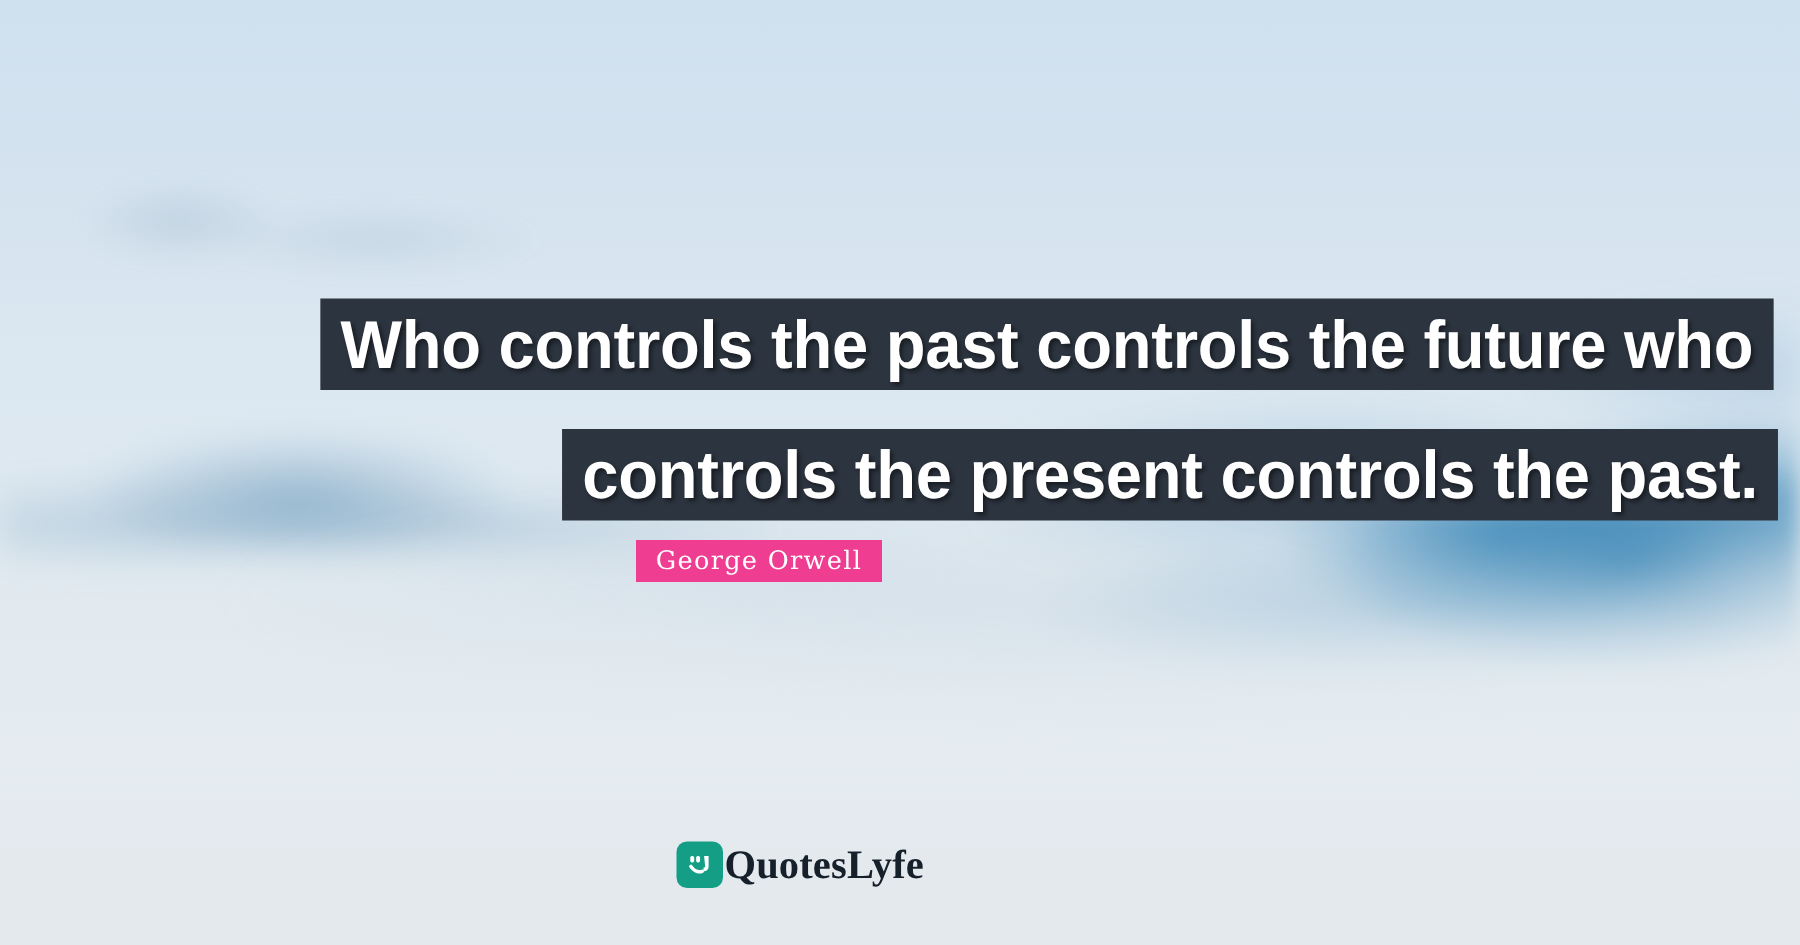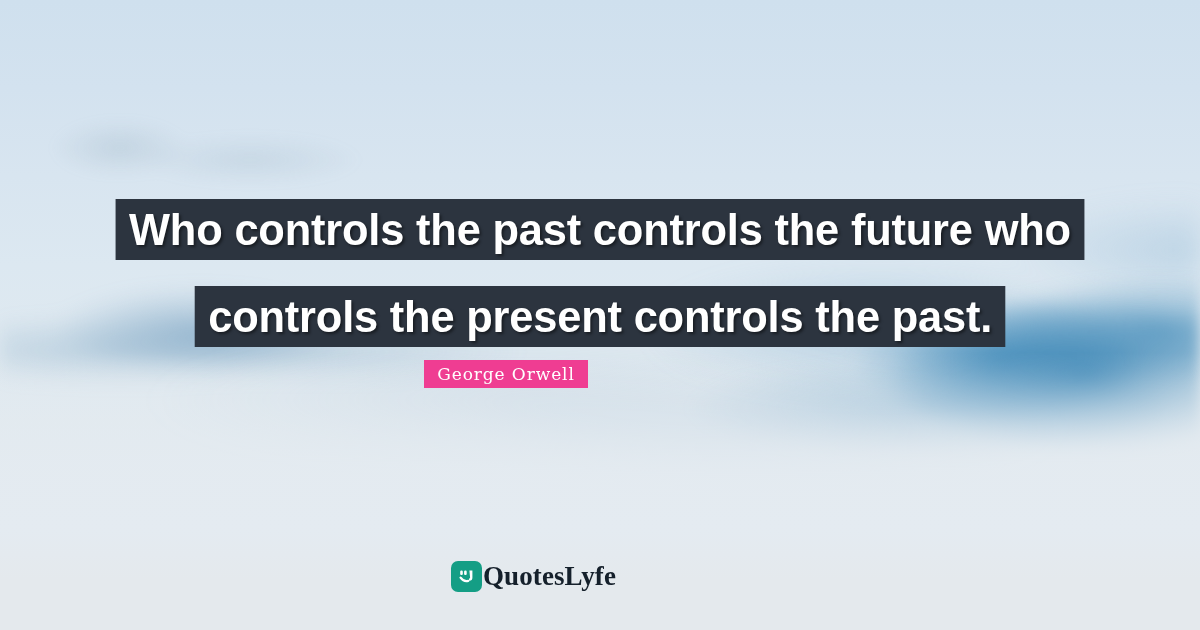--- a/index.html
+++ b/index.html
@@ -99,21 +99,21 @@
     z-index: 5;
     width: 100%;
     height: 100%;
   }
 
   #quote-block {
     position: absolute;
     top: 199px;
     left: 0;
     width: 1200px;
-    text-align: center;
+    text-align: right;
   }
 
   .quote-line {
     display: inline-block;
     background: #2c343f;
     color: #ffffff;
     font-family: "Liberation Sans Narrow", "Liberation Sans", sans-serif;
     font-weight: bold;
     font-size: 45px;
     line-height: 61px;

